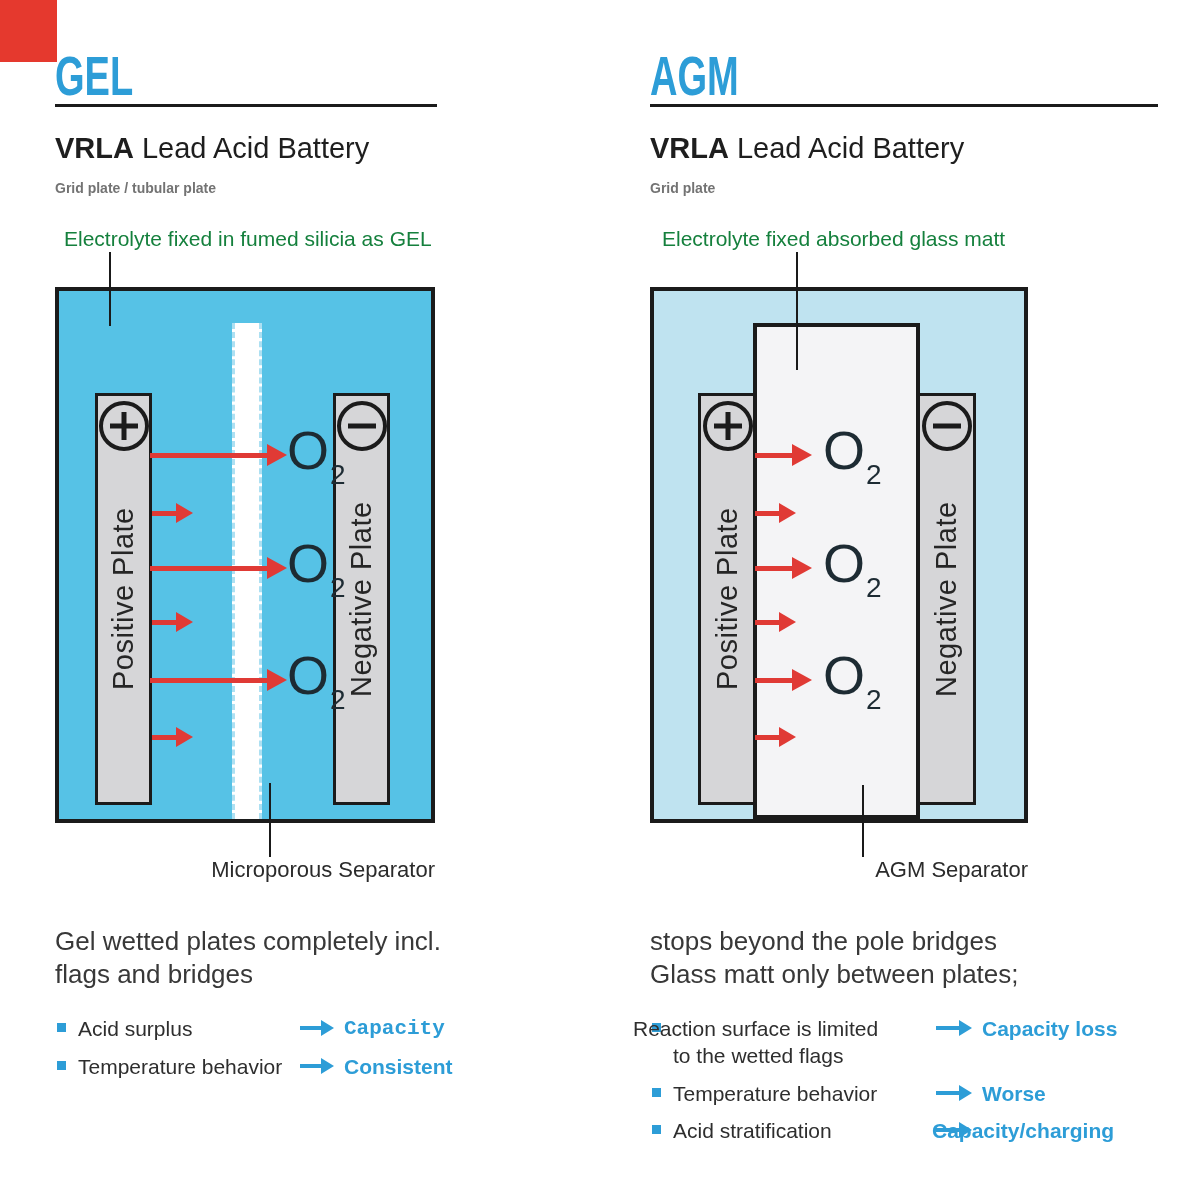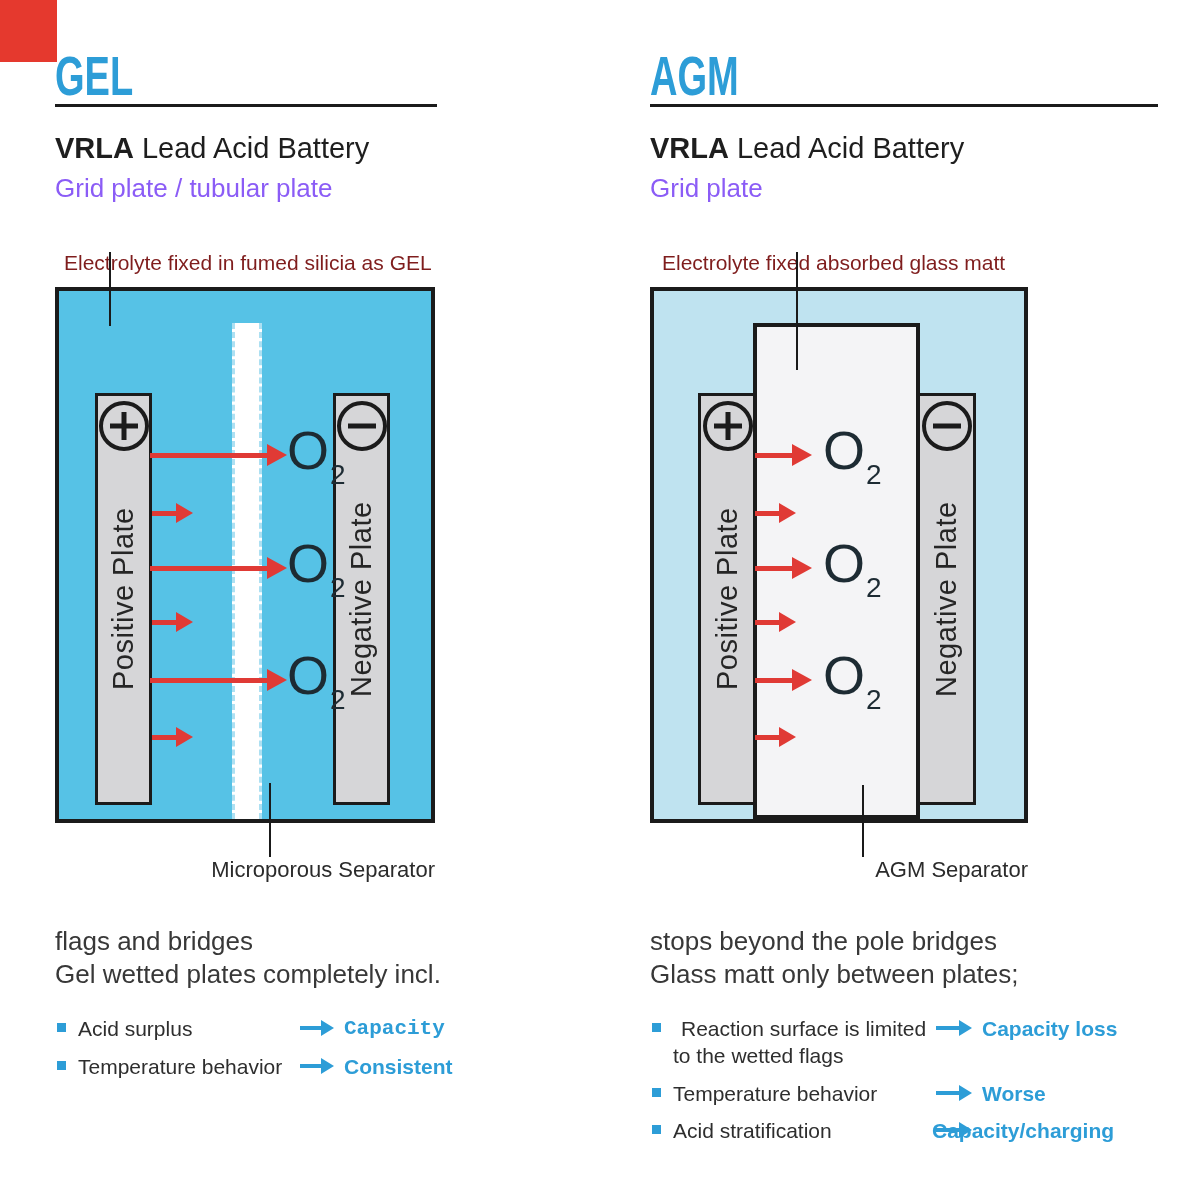--- a/index.html
+++ b/index.html
@@ -8,22 +8,22 @@
     font-family:"Liberation Sans",sans-serif;
   }
   .canvas *{box-sizing:border-box;}
   .corner{position:absolute;left:0;top:0;width:57px;height:62px;background:var(--corner-red,#e5392e);z-index:10;}
 
   .title{position:absolute;top:48px;font-size:56px;font-weight:700;color:var(--accent-blue,#2d9dd7);line-height:56px;white-space:nowrap;}
   .title-inner{display:inline-block;transform:scaleX(0.68);transform-origin:0 60%;}
   .rule{position:absolute;top:104px;height:3px;background:var(--outline,#1b1b1b);}
   .typeline{position:absolute;top:133px;display:flex;gap:8px;font-size:29px;color:#1e1e1e;line-height:30px;white-space:nowrap;}
   .type-bold{font-weight:700;}
-  .platetype{position:absolute;top:176px;font-size:26px;font-weight:400;color:#8b5cf6;line-height:24px;white-space:nowrap;}
-  .annotation{position:absolute;top:227px;font-size:21px;color:#7f1d1d;line-height:24px;white-space:nowrap;margin-top:24px;}
+  .platetype{position:absolute;top:176px;font-size:14px;font-weight:700;color:#737373;line-height:24px;white-space:nowrap;}
+  .annotation{position:absolute;top:227px;font-size:21px;color:#15803d;line-height:24px;white-space:nowrap;}
   .vline{position:absolute;width:2px;background:#1a1a1a;z-index:6;}
 
   .battery{position:absolute;top:287px;height:536px;border:4px solid var(--outline,#1b1b1b);}
   .gel-box{left:55px;width:380px;background:var(--gel-fill,#56c2e6);}
   .agm-box{left:650px;width:378px;background:var(--agm-fill,#bfe3f0);}
 
   .gel-sep{position:absolute;left:173px;top:32px;bottom:0;width:30px;background:#ffffff;
     border-left:3px dashed #ade0f2;border-right:3px dashed #ade0f2;}
   .agm-sep{position:absolute;left:99px;top:32px;bottom:0;width:167px;background:var(--separator-fill,#f4f4f6);
     border:4px solid var(--outline,#1b1b1b);z-index:2;}
@@ -124,22 +124,22 @@
 
     <div class="o2" style="left:228px;top:132px;"><span>O</span><span class="o2-sub">2</span></div>
     <div class="o2" style="left:228px;top:245px;"><span>O</span><span class="o2-sub">2</span></div>
     <div class="o2" style="left:228px;top:357px;"><span>O</span><span class="o2-sub">2</span></div>
   </div>
 
   <div class="vline" style="left:269px;top:783px;height:74px;"></div>
   <div class="sep-label" style="left:55px;width:380px;">Microporous Separator</div>
 
   <div class="desc" style="left:55px;">
+    <div>Gel wetted plates completely incl.</div>
     <div>flags and bridges</div>
-    <div>Gel wetted plates completely incl.</div>
   </div>
 
   <div class="bullet-marker" style="left:57px;top:1023px;"></div>
   <div class="bullet-label" style="left:78px;top:1016px;">Acid surplus</div>
   <div class="barrow" style="left:300px;top:1020px;width:34px;">
       <span class="bshaft"></span>
       <span class="bhead"></span>
     </div>
   <div class="bullet-value" style="left:344px;top:1016px;font-family:Liberation Mono, monospace;">Capacity</div>
 
@@ -213,21 +213,21 @@
 
   <div class="vline" style="left:862px;top:785px;height:72px;"></div>
   <div class="sep-label" style="left:650px;width:378px;">AGM Separator</div>
 
   <div class="desc" style="left:650px;">
     <div>stops beyond the pole bridges</div>
     <div>Glass matt only between plates;</div>
   </div>
 
   <div class="bullet-marker" style="left:652px;top:1023px;"></div>
-  <div class="bullet-label" style="left:633px;top:1016px;margin-left:48px;">Reaction surface is limited</div>
+  <div class="bullet-label" style="left:633px;top:1016px;">Reaction surface is limited</div>
   <div class="bullet-label" style="left:673px;top:1043px;">to the wetted flags</div>
   <div class="barrow" style="left:936px;top:1020px;width:36px;">
       <span class="bshaft"></span>
       <span class="bhead"></span>
     </div>
   <div class="bullet-value" style="left:982px;top:1016px;">Capacity loss</div>
 
   <div class="bullet-marker" style="left:652px;top:1088px;"></div>
   <div class="bullet-label" style="left:673px;top:1081px;">Temperature behavior</div>
   <div class="barrow" style="left:936px;top:1085px;width:36px;">

